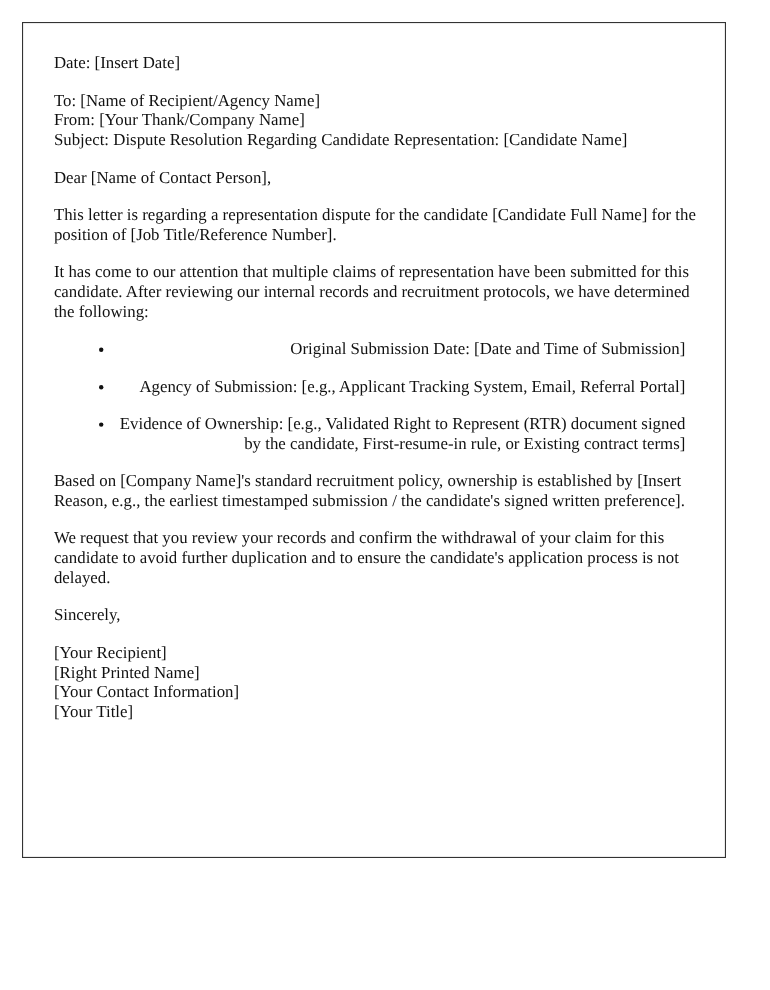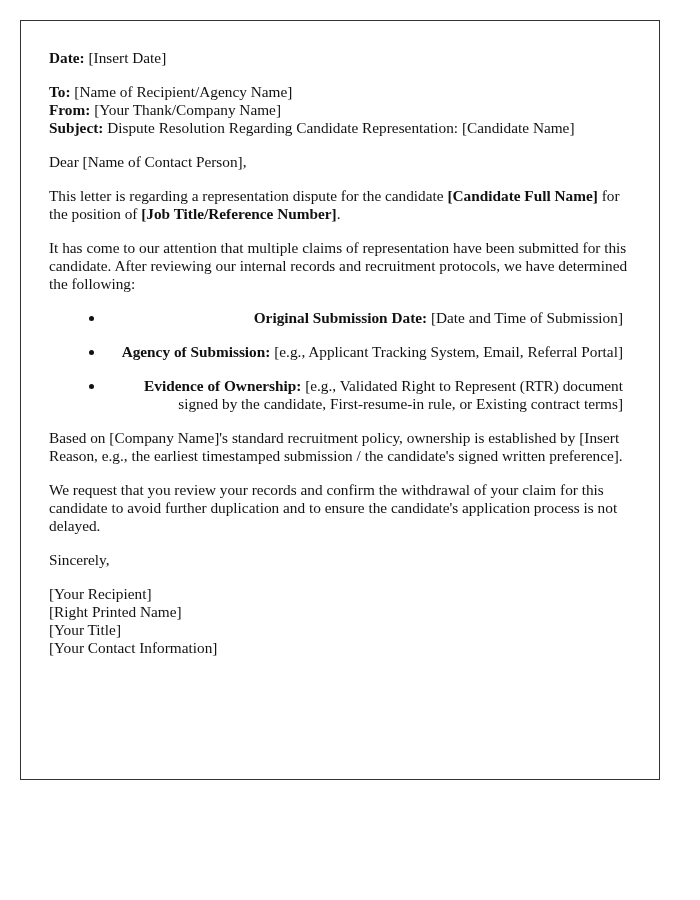--- a/index.html
+++ b/index.html
@@ -15,21 +15,21 @@
     .content {
       position: absolute;
       left: 28px; top: 28px;
       width: 590px;
       font-family: "Liberation Serif", "DejaVu Serif", serif;
       font-size: 15.3px;
       line-height: 18px;
       color: #111111;
     }
     p { margin: 0 0 16px 0; }
-    b { font-weight: bold; }
+    b { font-weight: normal; }
     ul { margin: 0 0 16px 0; padding-left: 40px; }
     li { margin: 16px; text-align: right; }
     .line { display: block; }
   </style>
 </head>
 <body>
 
 <div class="page">
   <div class="content">
 
@@ -57,18 +57,18 @@
 
     <p>We request that you review your records and confirm the withdrawal of your claim for this candidate to avoid further duplication and to ensure the candidate's application process is not delayed.</p>
 
 
 
     <p>Sincerely,</p>
 
     <p>
       <span class="line">[Your Recipient]</span>
       <span class="line">[Right Printed Name]</span>
+      <span class="line">[Your Contact Information]</span>
       <span class="line">[Your Title]</span>
-      <span class="line">[Your Contact Information]</span>
     </p>
 
   </div>
 </div>
 
 </body></html>

